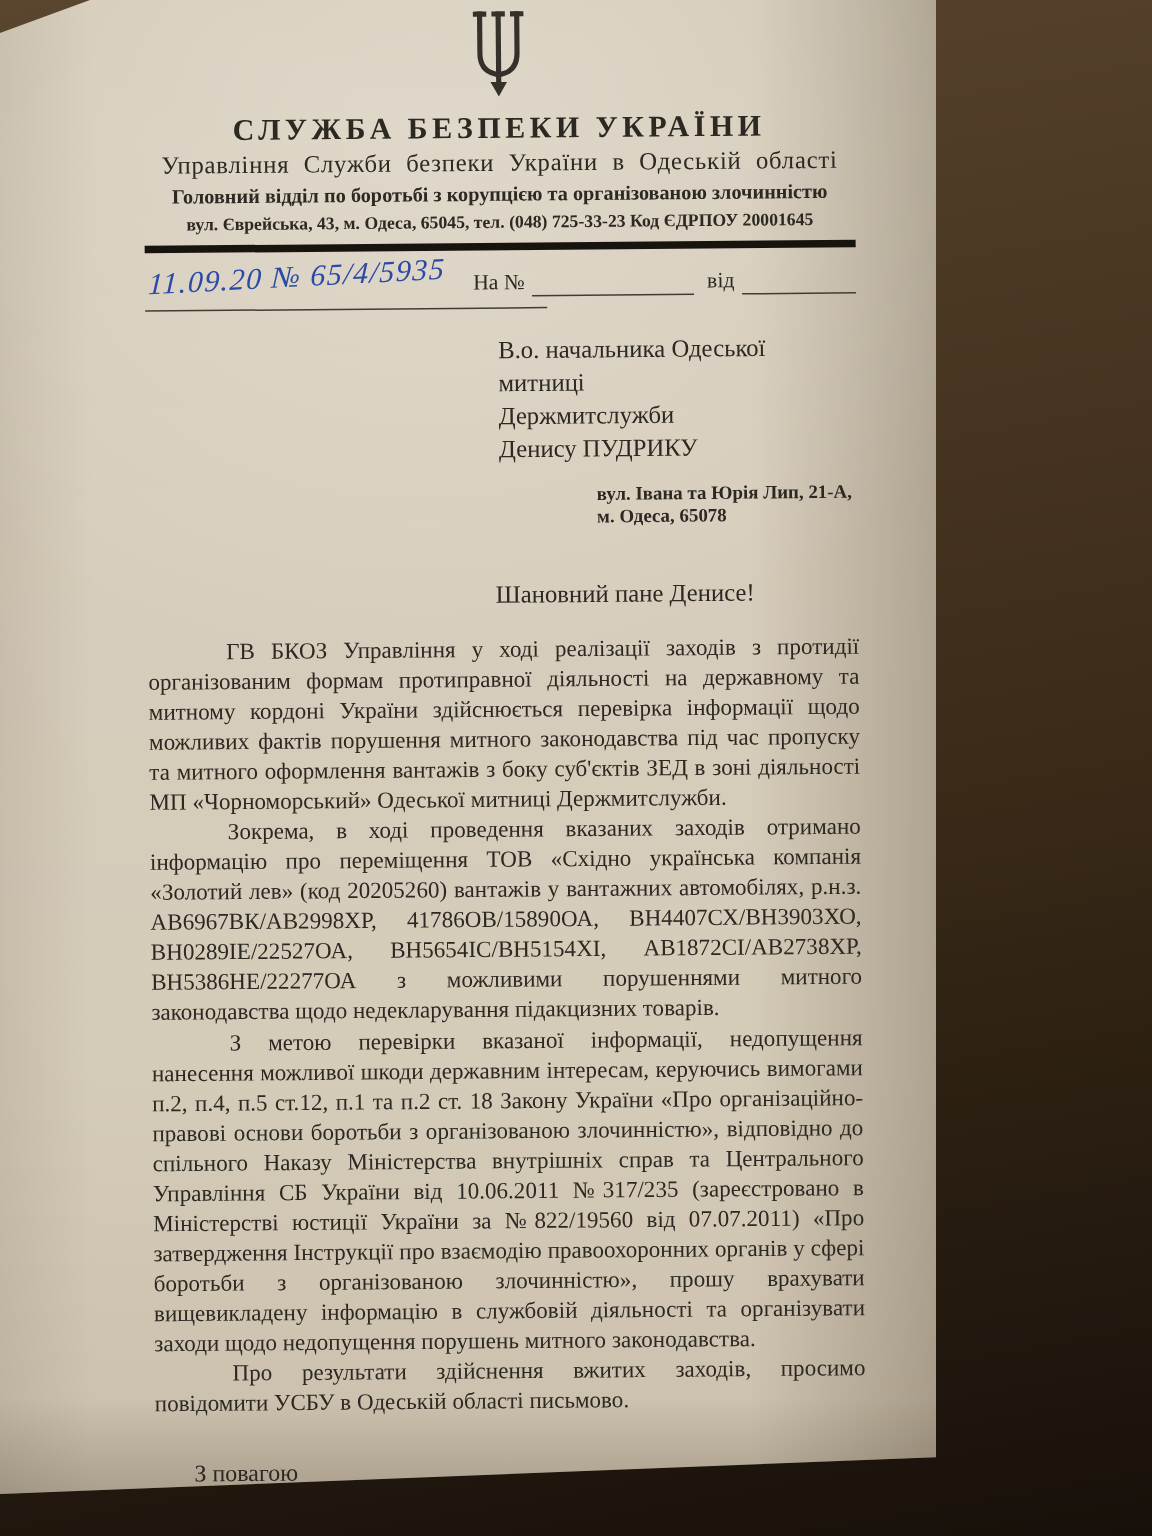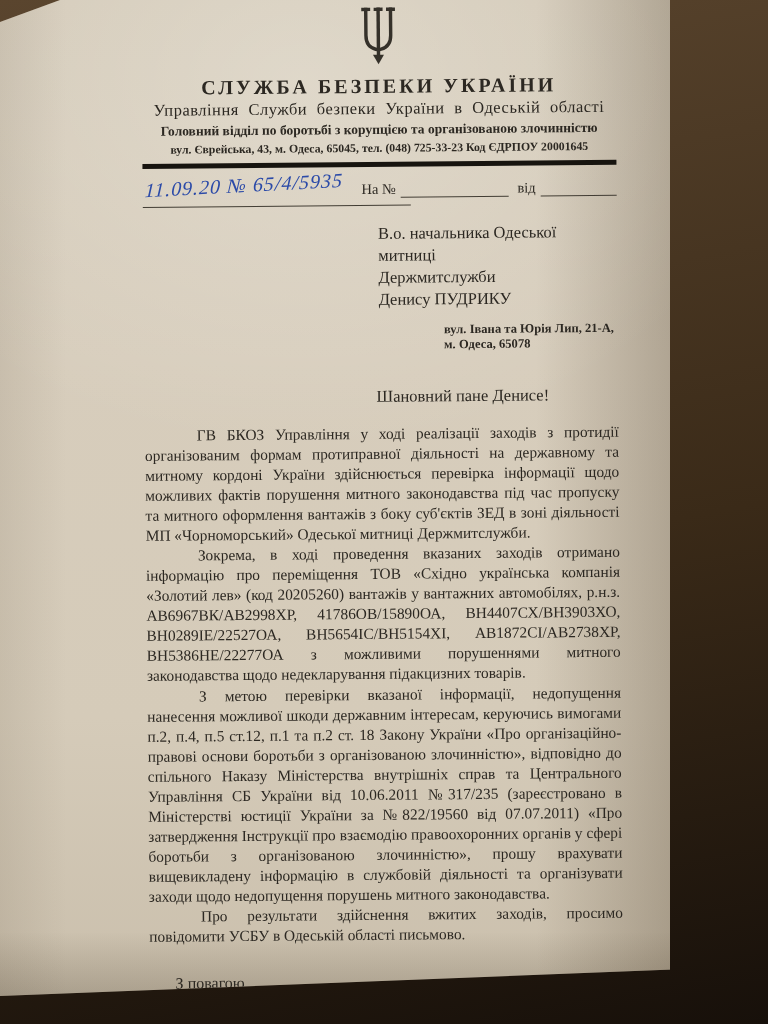--- a/index.html
+++ b/index.html
@@ -15,21 +15,20 @@
     overflow:hidden;
   }
   .paper{
     position:absolute;left:0;top:0;width:624px;height:1024px;
     background:
       radial-gradient(120% 60% at 45% 8%, rgba(255,255,250,0.28), rgba(255,255,255,0) 60%),
       linear-gradient(90deg, rgba(70,55,35,0.10), rgba(0,0,0,0) 10%, rgba(0,0,0,0) 80%, rgba(60,45,25,0.25)),
       linear-gradient(0deg, rgba(50,38,22,0.30), rgba(0,0,0,0) 9%),
       linear-gradient(180deg,#d2c8b6 0%,#d7cdbc 35%,#d5cbb9 70%,#c9beab 100%);
     clip-path:polygon(0px 22px, 60px 0px, 752px 0px, 744px 958px, 736px 967px, 0px 996px);
-    padding-left:46px;
   }
   .content{
     position:relative;
     padding:2px 55px 0 95px;
     transform:rotate(-0.5deg);
     transform-origin:50% 0;
     color:#2c2822;
   }
   
   .letterhead{text-align:center;}

